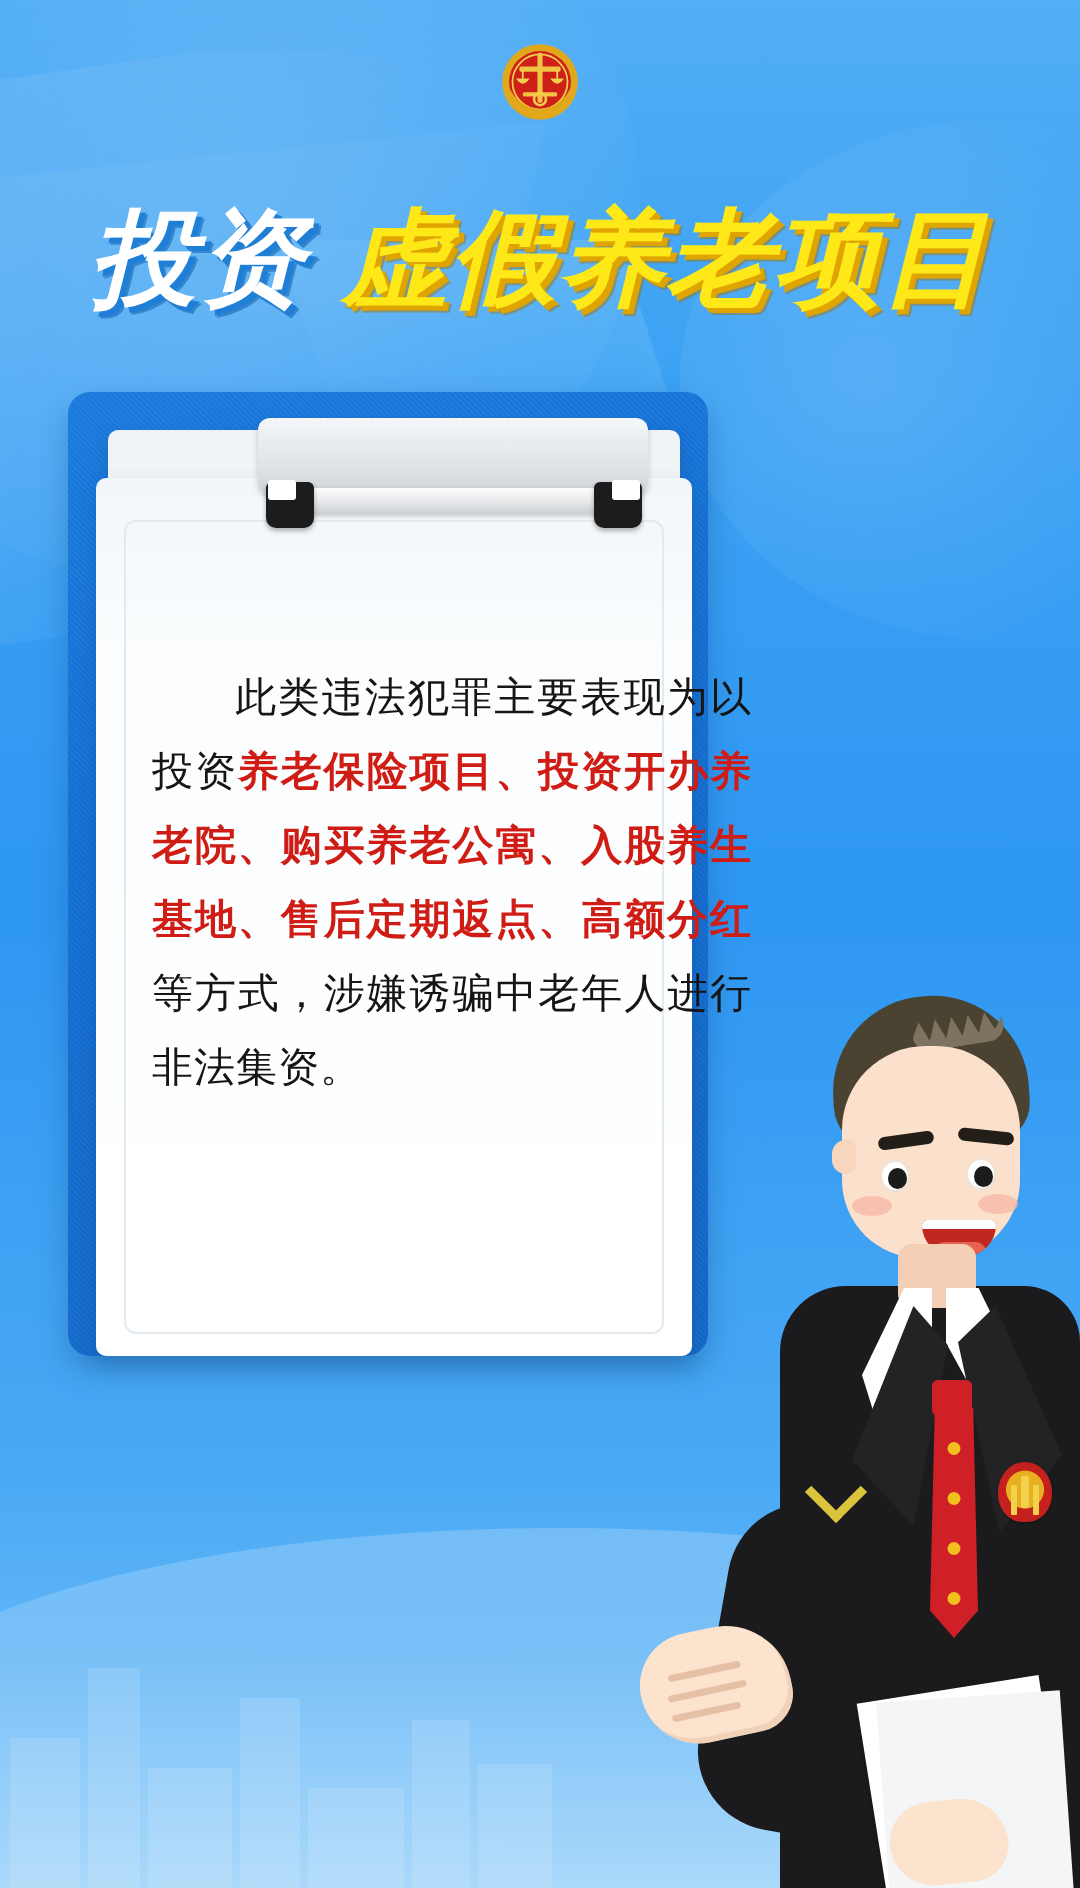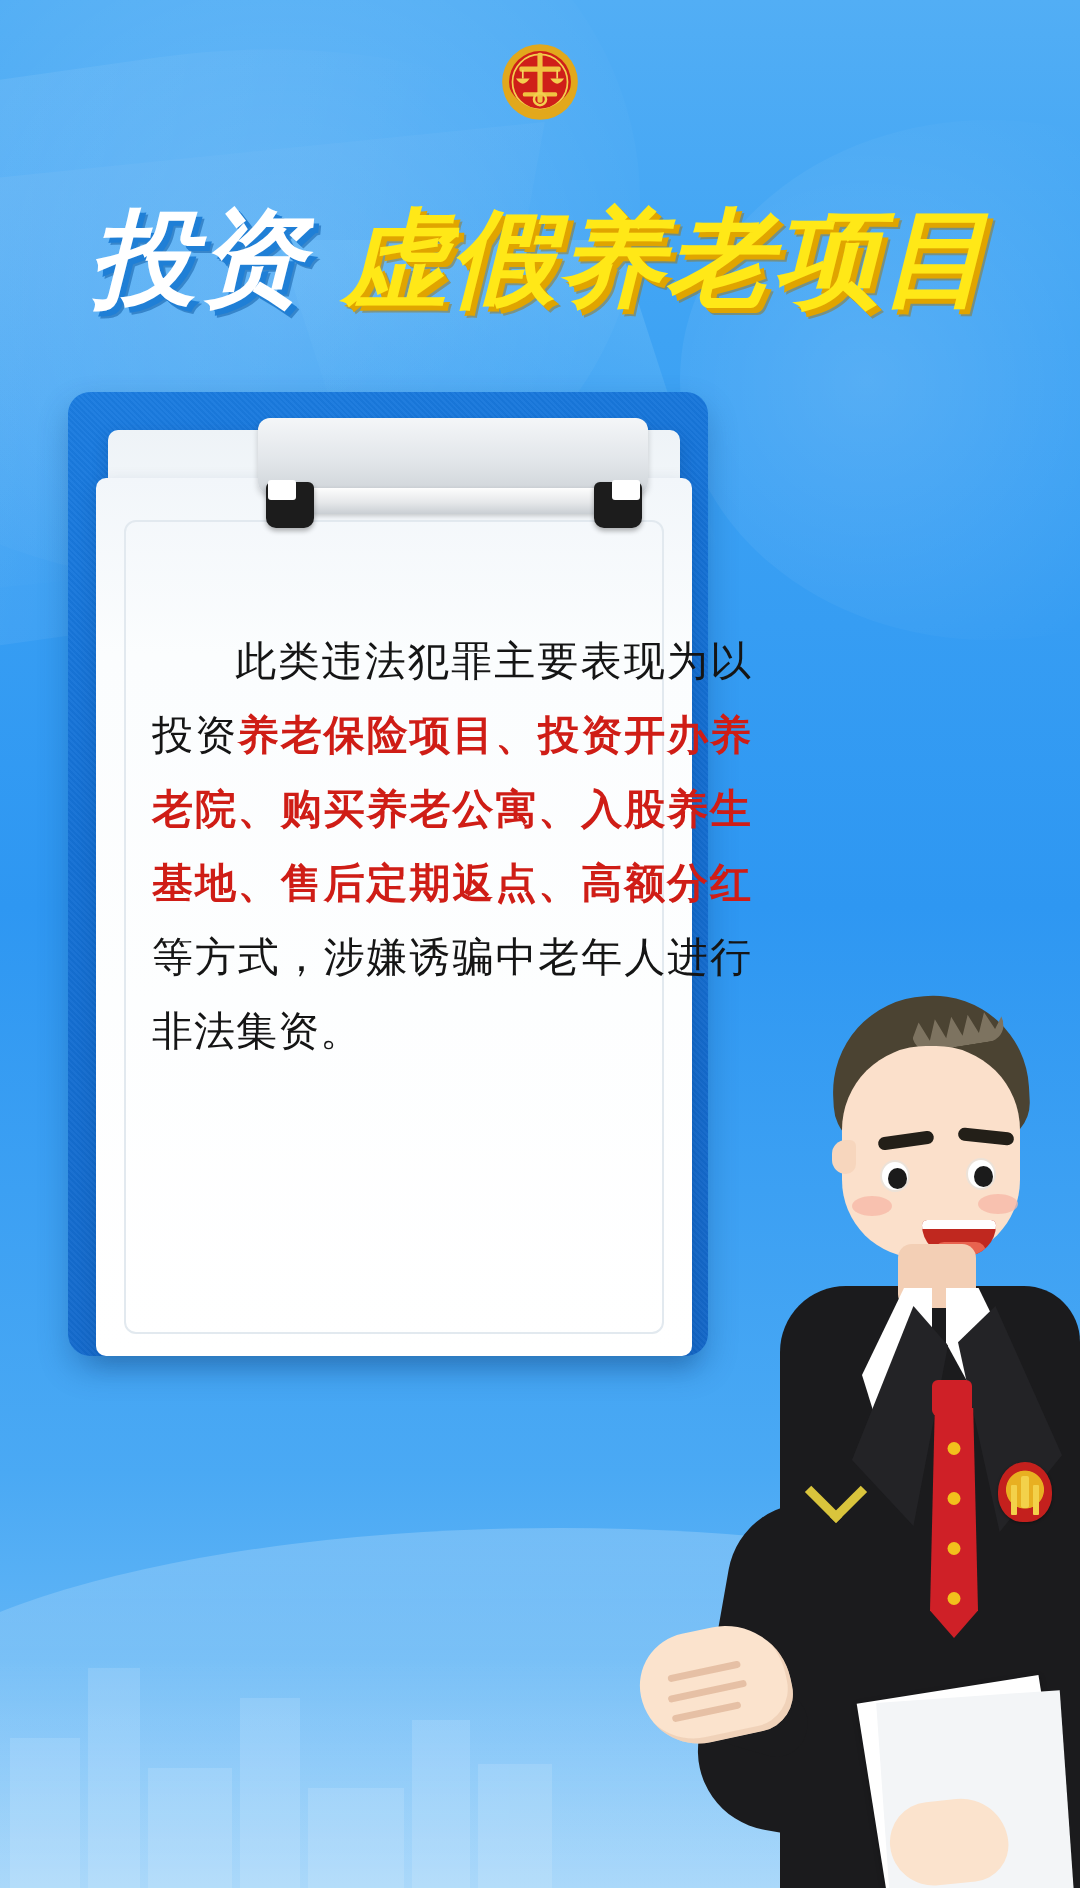--- a/index.html
+++ b/index.html
@@ -132,21 +132,21 @@
   .clip-foot.l{left:266px;top:482px;}
   .clip-foot.r{left:594px;top:482px;}
   .clip-foot:after{
     content:"";position:absolute;left:10px;top:-2px;width:28px;height:20px;
     background:#fff;border-radius:3px;
   }
   .clip-foot.l:after{left:2px;}
   .clip-foot.r:after{left:18px;}
   
   .body-text{
-    position:absolute;left:152px;top:624px;width:600px;
+    position:absolute;left:152px;top:660px;width:600px;
     font-family:"DejaVu Sans","Liberation Sans",sans-serif;
     font-size:41px;line-height:74px;
     color:#151515;letter-spacing:1px;font-weight:500;
     text-align:justify;
   }
   .body-text .hl{color:#cf1d16;font-weight:600;}
   .indent{display:inline-block;width:82px;}
   
   .judge{position:absolute;right:14px;bottom:0;width:420px;height:900px;}
   .j-hair{

